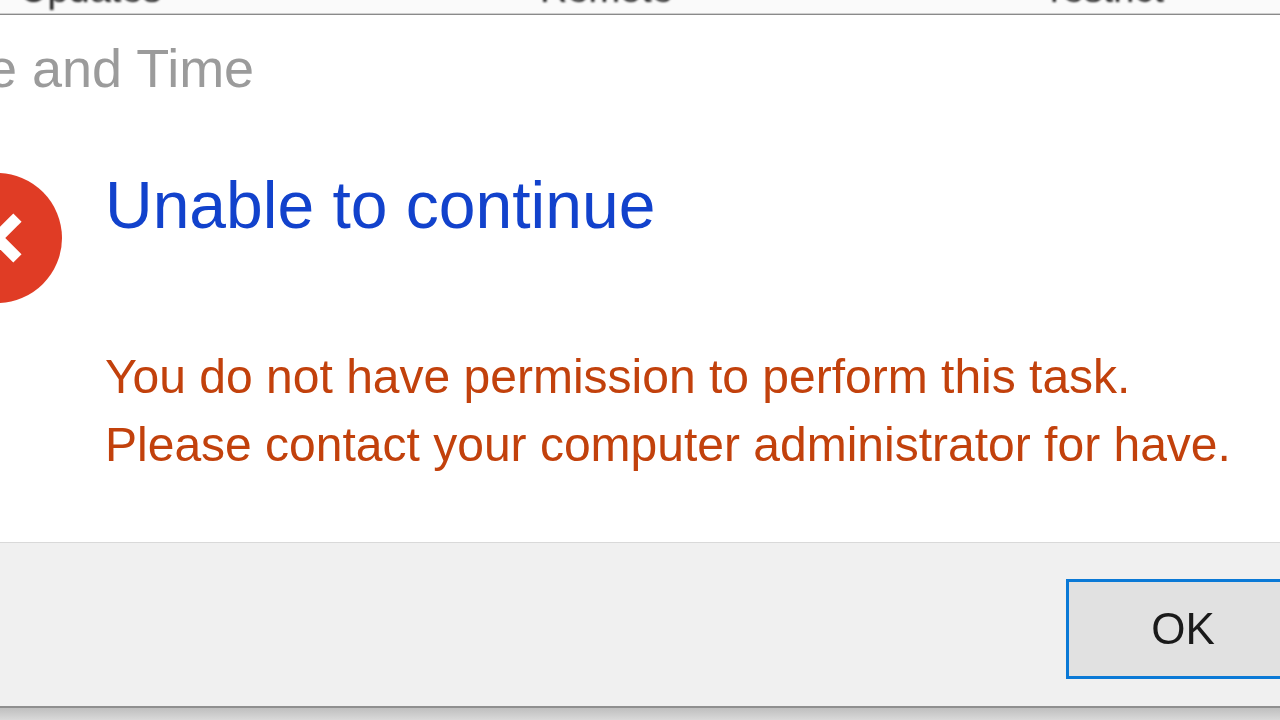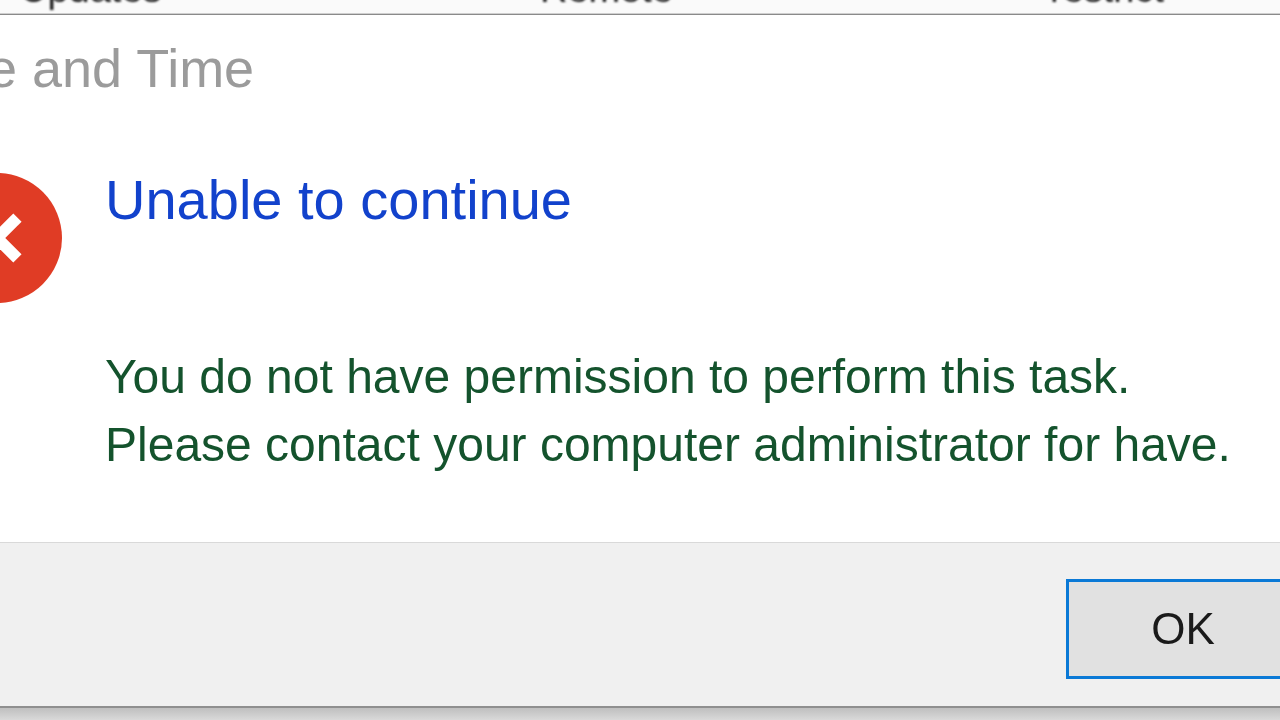--- a/index.html
+++ b/index.html
@@ -70,32 +70,32 @@
       justify-content: center;
     }
     .error-icon svg {
       width: 70px;
       height: 70px;
     }
     .heading {
       position: absolute;
       top: -6px;
       left: 153px;
-      font-size: 56px;
+      font-size: 66px;
       font-weight: 400;
       color: #1242cc;
       white-space: nowrap;
     }
     .body-text {
       position: absolute;
       top: 170px;
       left: 153px;
       font-size: 48px;
       font-weight: 400;
-      color: #14532d;
+      color: #c2410c;
       line-height: 1.42;
       white-space: nowrap;
     }
     .footer {
       position: absolute;
       left: 0;
       bottom: 0;
       width: 100%;
       height: 164px;
       background: #f0f0f0;

